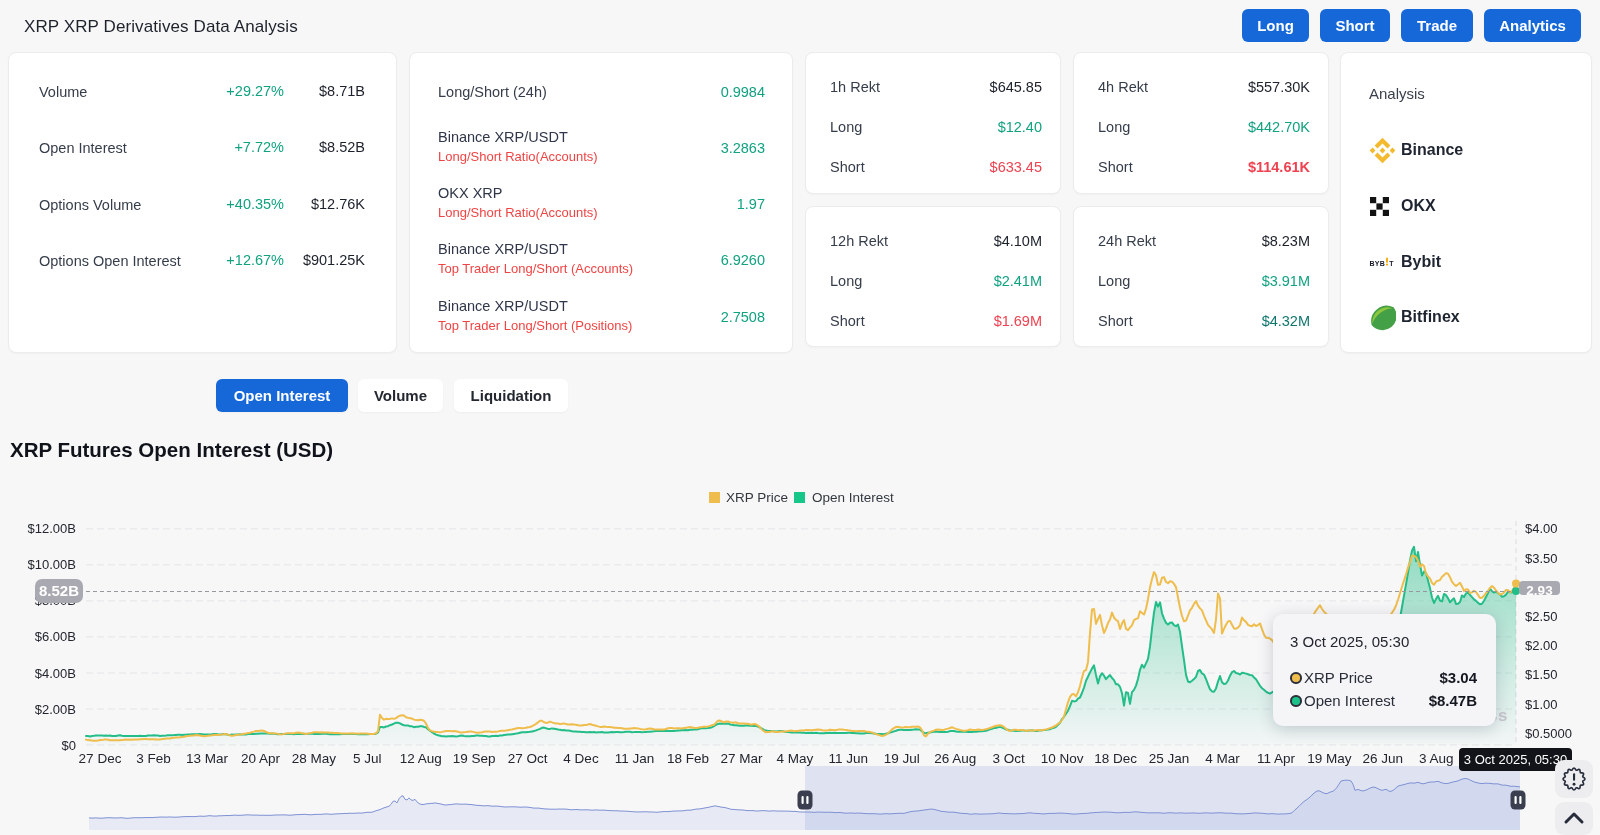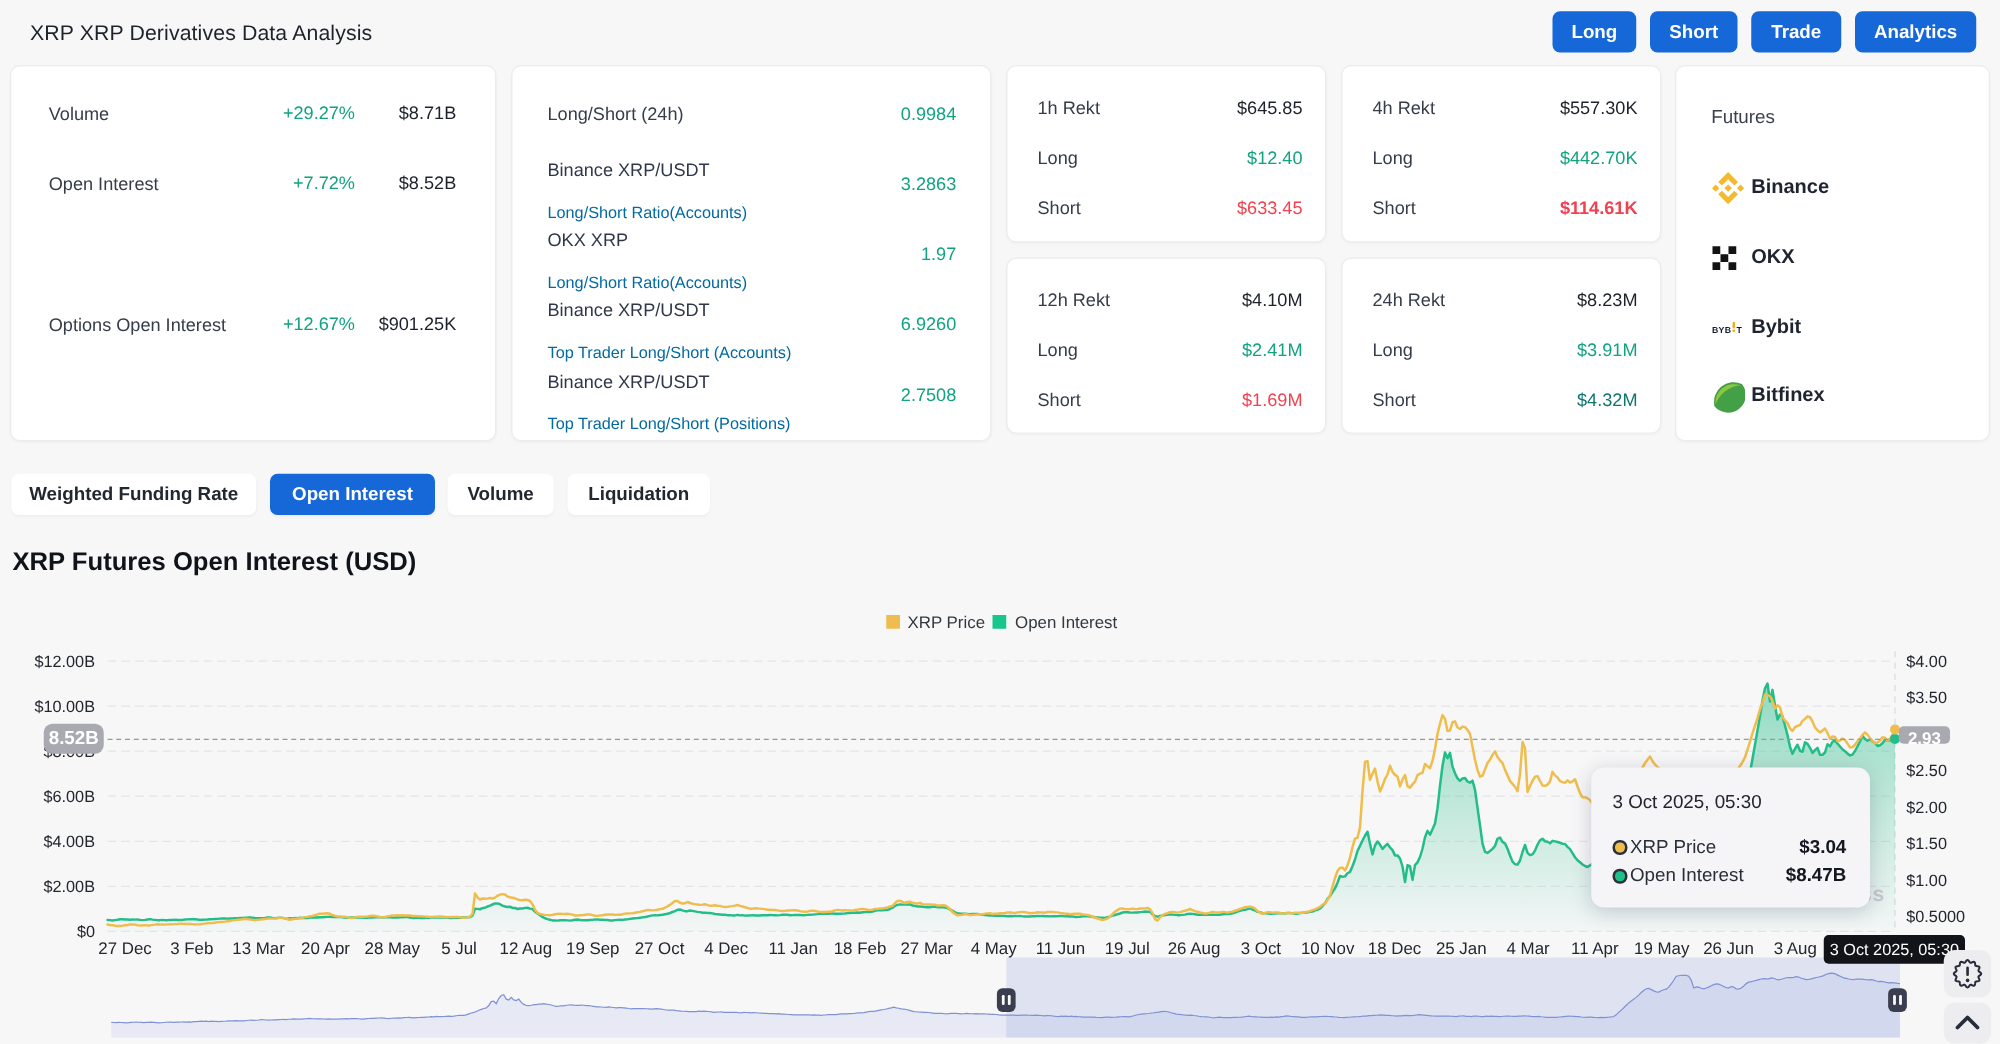--- a/index.html
+++ b/index.html
@@ -4,38 +4,39 @@
 html,body{width:1600px;height:835px;overflow:hidden;background:#f7f7f8;font-family:"Liberation Sans",sans-serif;}
 .abs{position:absolute;}
 #page{position:relative;width:1600px;height:835px;}
 .title{left:24px;top:17px;font-size:17px;font-weight:500;color:#1e222b;letter-spacing:.1px;}
 .btn{top:9px;height:33px;background:#1668d9;border-radius:6px;color:#fff;font-weight:700;font-size:15px;line-height:33px;text-align:center;}
 .card{background:#fff;border:1px solid #ececef;border-radius:8px;box-shadow:0 1px 2px rgba(20,20,40,.03);}
 .row4{position:absolute;left:30px;right:31px;height:22px;}
 .lbl{font-size:14.5px;color:#363d4a;}
 .pct{position:absolute;right:81px;top:0;font-size:14.5px;color:#11a281;}
 .val{position:absolute;right:0;top:0;font-size:14.5px;color:#1d212b;}
-.sub{font-size:13px;color:#0369a1;margin-top:17px;}
+.sub{font-size:13px;color:#ef4444;margin-top:4px;}
 .tab{top:379px;height:33px;border-radius:6px;background:#fff;color:#23272f;font-weight:700;font-size:15px;line-height:33px;text-align:center;box-shadow:0 1px 2px rgba(20,20,40,.04);}
 .tab.on{background:#1668d9;color:#fff;}
 .h2{left:10px;top:438px;font-size:20.5px;font-weight:700;color:#10131a;}
 .badge{color:#fff;background:#a9a9b1;text-align:center;}
 .xname{font-size:16px;font-weight:700;color:#1e2430;}
 </style>
 </head>
 <body>
 <div id="page">
 <div class="abs title">XRP XRP Derivatives Data Analysis</div>
     <div class="abs btn" style="left:1242px;width:67px;">Long</div>
     <div class="abs btn" style="left:1320px;width:70px;">Short</div>
     <div class="abs btn" style="left:1401px;width:72px;">Trade</div>
     <div class="abs btn" style="left:1484px;width:97px;">Analytics</div>
 <div class="abs card" style="left:8px;top:52px;width:389px;height:301px;">
       <div class="row4" style="top:30px;"><span class="lbl">Volume</span><span class="pct">+29.27%</span><span class="val">$8.71B</span></div>
       <div class="row4" style="top:86px;"><span class="lbl">Open Interest</span><span class="pct">+7.72%</span><span class="val">$8.52B</span></div>
+      <div class="row4" style="top:143px;"><span class="lbl">Options Volume</span><span class="pct">+40.35%</span><span class="val">$12.76K</span></div>
       <div class="row4" style="top:199px;"><span class="lbl">Options Open Interest</span><span class="pct">+12.67%</span><span class="val">$901.25K</span></div>
     </div>
 <div class="abs card" style="left:409px;top:52px;width:384px;height:301px;">
       <div class="abs" style="left:28px;top:31px;font-size:14.5px;color:#363d4a;">Long/Short (24h)</div>
       <div class="abs" style="right:27px;top:31px;font-size:14.5px;color:#11a281;">0.9984</div>
       <div class="abs" style="left:28px;top:76px;">
         <div class="lbl" style="color:#30374a;font-weight:500;">Binance XRP/USDT</div>
         <div class="sub">Long/Short Ratio(Accounts)</div>
       </div>
       <div class="abs" style="right:27px;top:87px;font-size:14.5px;color:#11a281;">3.2863</div>
@@ -81,21 +82,21 @@
     </div>
 <div class="abs card" style="left:1073px;top:206px;width:256px;height:141px;">
       <div class="abs" style="left:24px;top:26px;font-size:14.5px;color:#363d4a;">24h Rekt</div>
       <div class="abs" style="right:18px;top:26px;font-size:14.5px;color:#1d212b;">$8.23M</div>
       <div class="abs" style="left:24px;top:66px;font-size:14.5px;color:#363d4a;">Long</div>
       <div class="abs" style="right:18px;top:66px;font-size:14.5px;color:#11a281;">$3.91M</div>
       <div class="abs" style="left:24px;top:106px;font-size:14.5px;color:#363d4a;">Short</div>
       <div class="abs" style="right:18px;top:106px;font-size:14.5px;color:#0f766e;">$4.32M</div>
     </div>
 <div class="abs card" style="left:1340px;top:52px;width:252px;height:301px;">
-      <div class="abs" style="left:28px;top:32px;font-size:15px;color:#3a404c;">Futures</div>
+      <div class="abs" style="left:28px;top:32px;font-size:15px;color:#3a404c;">Analysis</div>
       <div class="abs" style="left:28px;top:84px;width:36px;height:26px;display:flex;align-items:center;">
         <svg width="27" height="27" viewBox="5.5 5.5 21 21">
           <path fill="#F3BA2F" d="M12.116 14.404L16 10.52l3.886 3.886 2.26-2.26L16 6l-6.144 6.144 2.26 2.26zM6 16l2.26-2.26L10.52 16l-2.26 2.26L6 16zm6.116 1.596L16 21.48l3.886-3.886 2.26 2.259L16 26l-6.144-6.144-.003-.003 2.263-2.257zM21.48 16l2.26-2.26L26 16l-2.26 2.26L21.48 16zm-3.188-.002h.002v.002L16 18.294l-2.291-2.29-.004-.004.004-.003.401-.402.195-.195L16 13.706l2.293 2.293z"></path>
         </svg>
       </div>
       <div class="abs xname" style="left:60px;top:88px;">Binance</div>
       <div class="abs" style="left:28px;top:140px;width:36px;height:26px;display:flex;align-items:center;">
         <svg width="21" height="21" viewBox="0 0 21 21">
           <g fill="#131313">
 <rect x="1" y="1" width="6.2" height="6.2"></rect>
@@ -117,21 +118,20 @@
       </div>
       <div class="abs xname" style="left:60px;top:200px;">Bybit</div>
       <div class="abs" style="left:28px;top:251px;width:36px;height:26px;display:flex;align-items:center;">
         <svg width="27" height="27" viewBox="0 0 27 27">
 <path d="M2.6 20.9 A15.7 15.7 0 0 1 24.5 3.2 A12.3 12.3 0 0 1 2.6 20.9 Z" fill="#43a047"></path>
 <path d="M3.4 19.5 A14.8 14.8 0 0 1 23.2 4.2 A 24 24 0 0 0 3.4 19.5 Z" fill="#8dc63f"></path>
 </svg>
       </div>
       <div class="abs xname" style="left:60px;top:255px;">Bitfinex</div>
     </div>
-<div class="abs tab" style="left:9px;width:196px;">Weighted Funding Rate</div>
     <div class="abs tab on" style="left:216px;width:132px;">Open Interest</div>
     <div class="abs tab" style="left:358px;width:85px;">Volume</div>
     <div class="abs tab" style="left:454px;width:114px;">Liquidation</div>
     <div class="abs h2">XRP Futures Open Interest (USD)</div>
 <svg class="abs" style="left:0;top:0;" width="1600" height="835" viewBox="0 0 1600 835">
       <defs>
         <linearGradient id="oig" x1="0" y1="0" x2="0" y2="1">
           <stop offset="0" stop-color="#2cbf8b" stop-opacity="0.50"></stop>
           <stop offset="1" stop-color="#2cbf8b" stop-opacity="0.02"></stop>
         </linearGradient>

